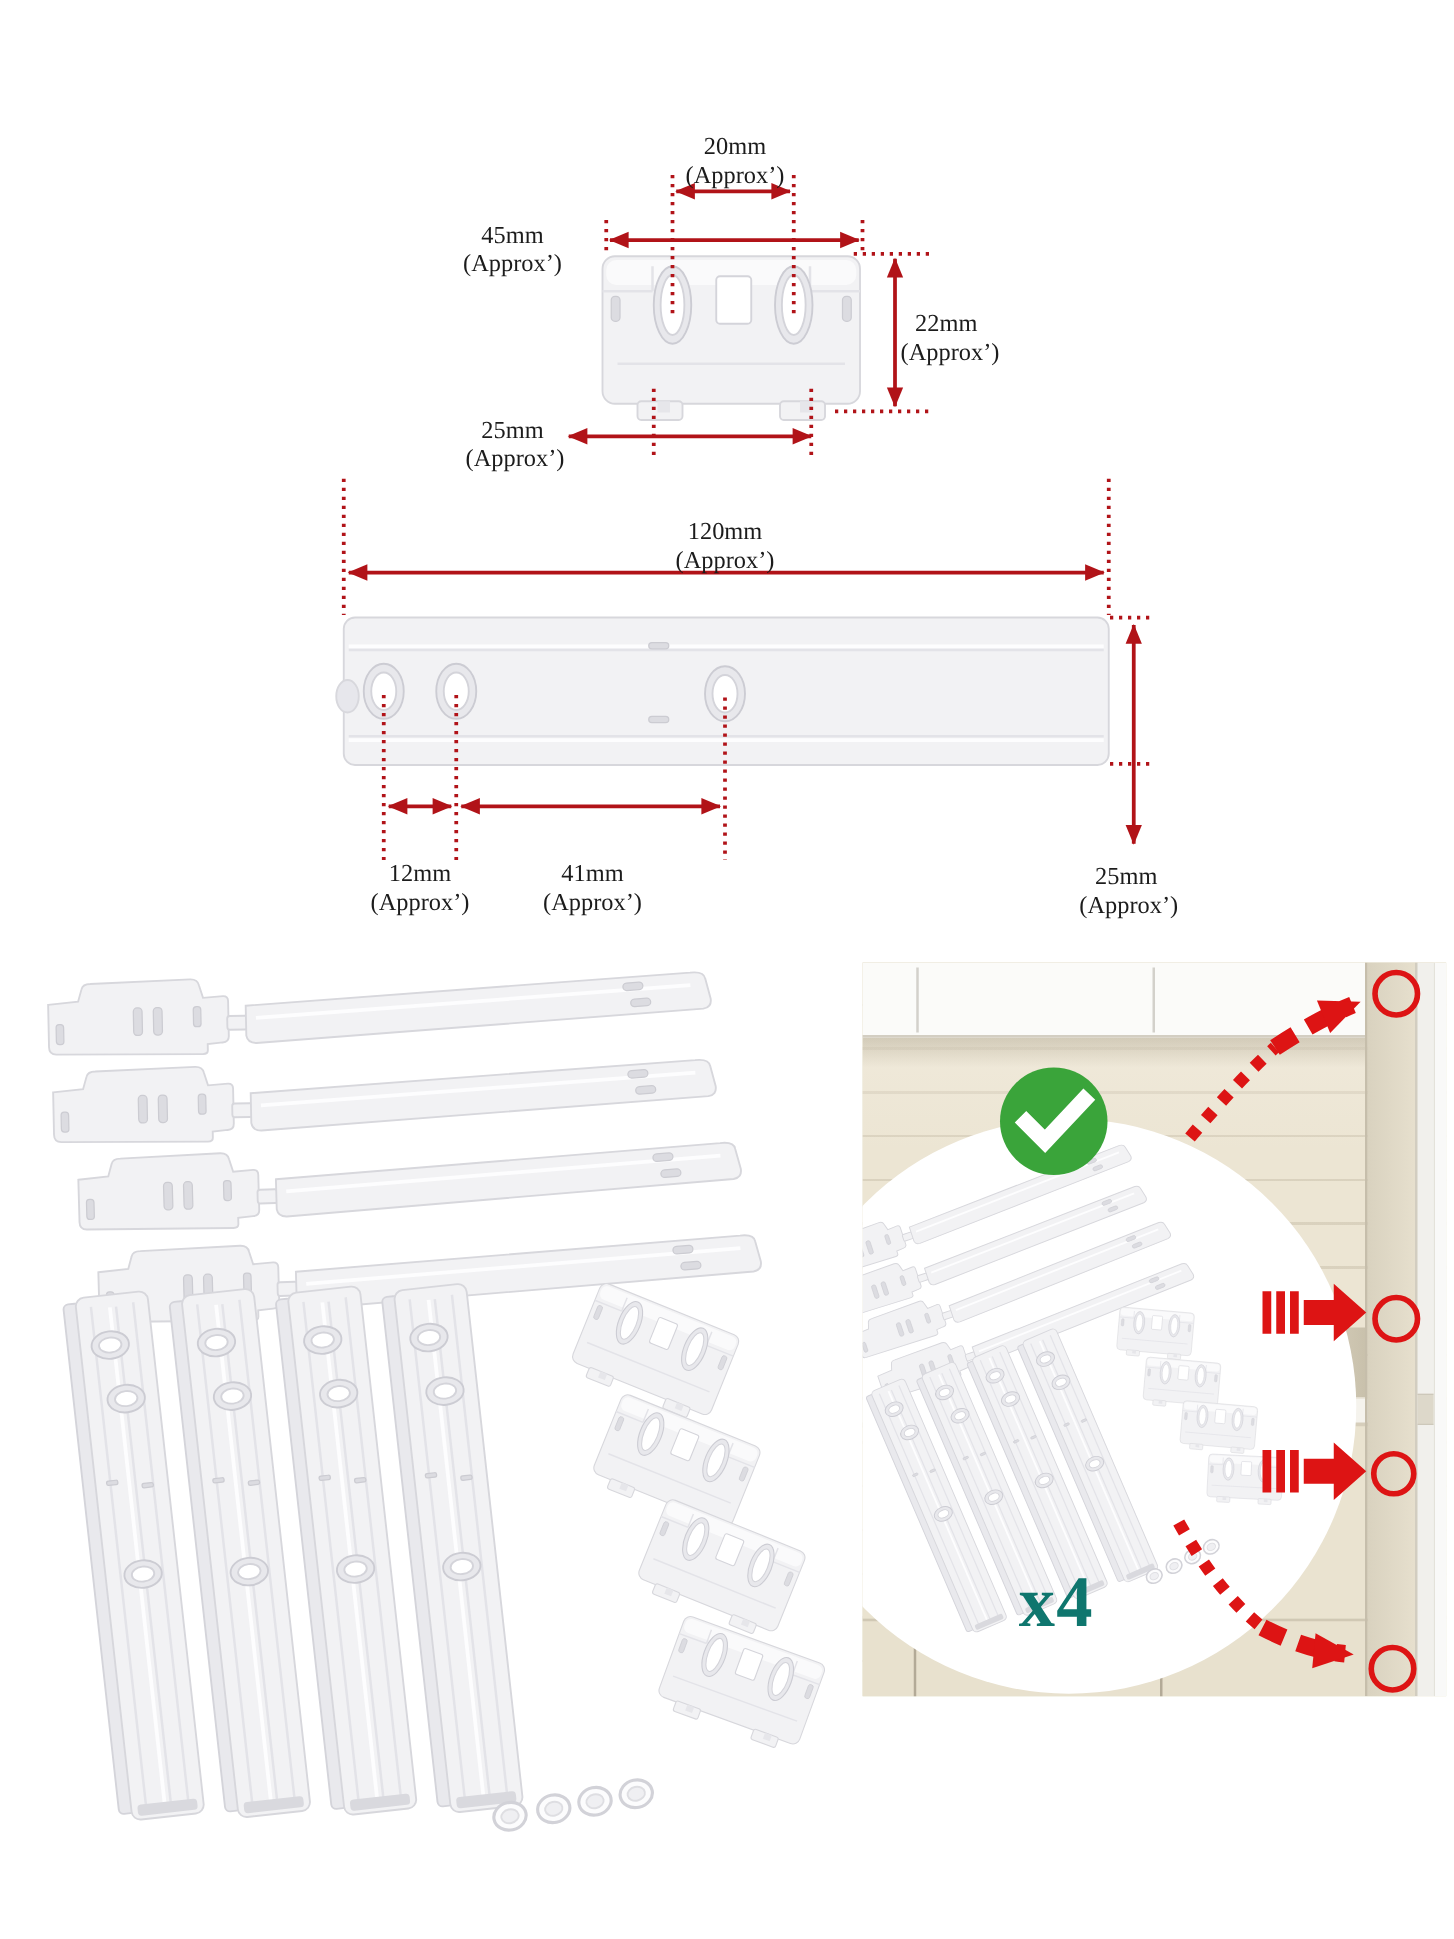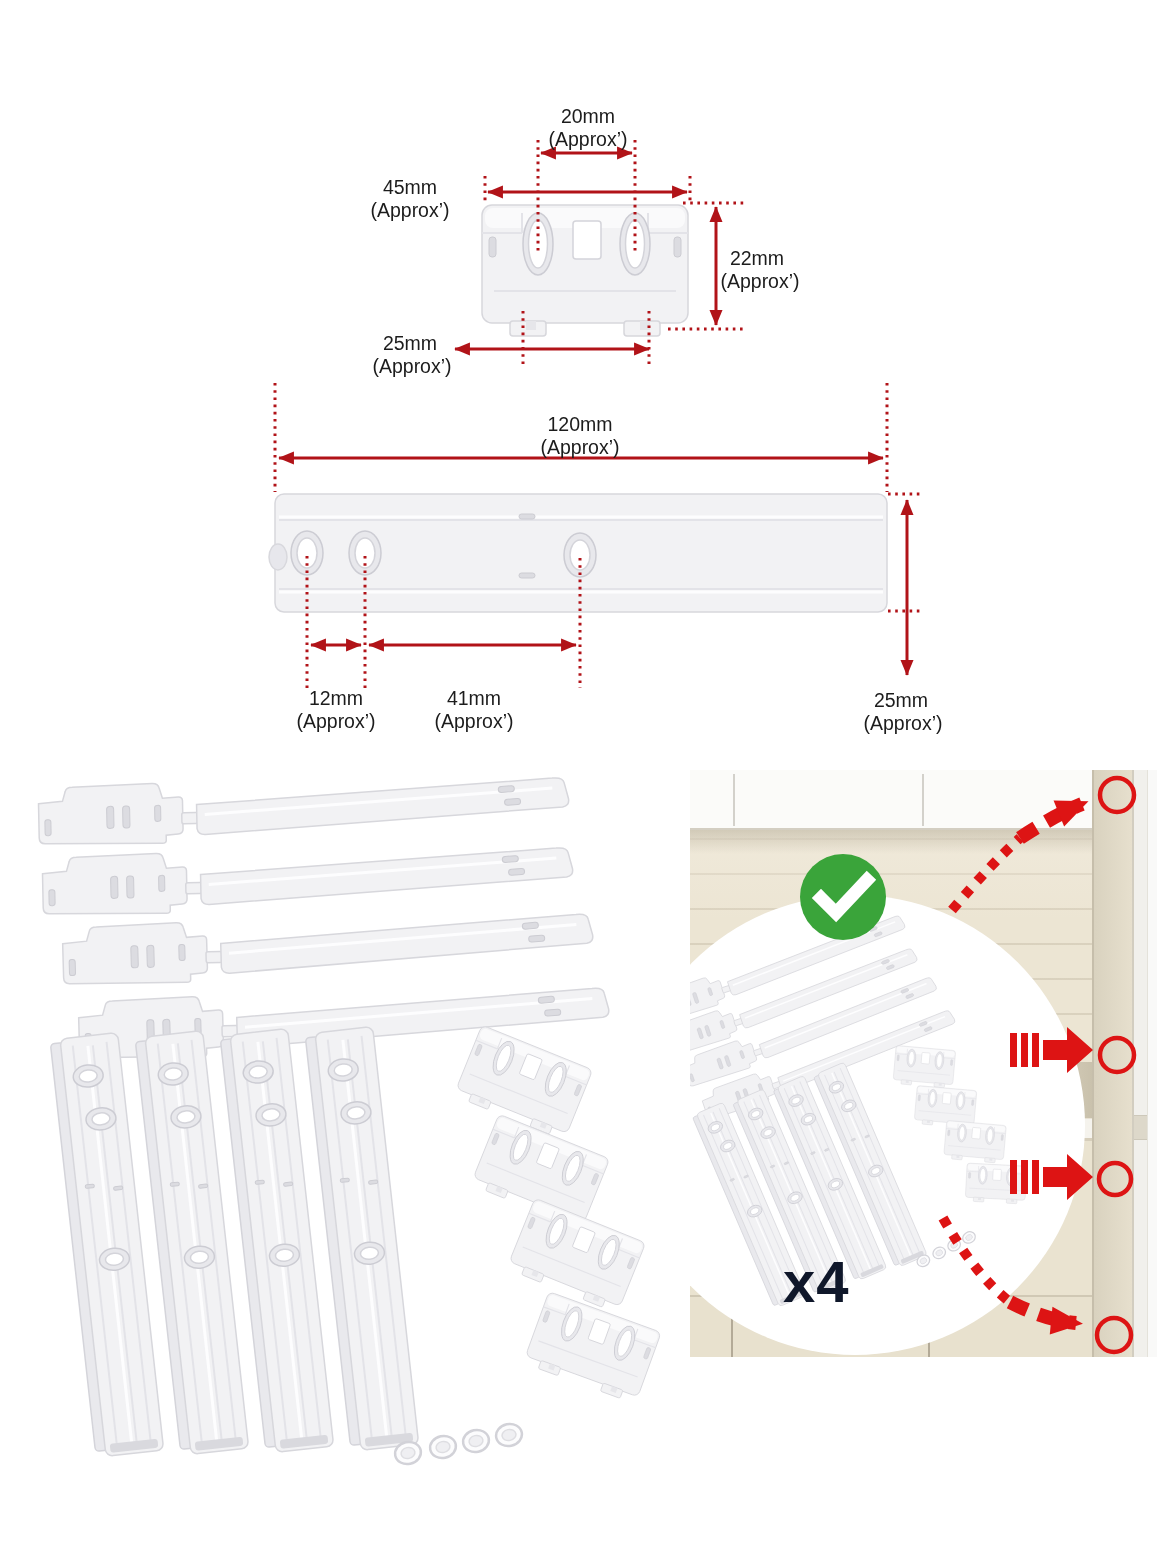--- a/index.html
+++ b/index.html
@@ -1,17 +1,17 @@
 <!DOCTYPE html>
 <html><head>
 <meta charset="utf-8">
 <style>
   html,body{margin:0;padding:0;background:#ffffff;}
   body{width:1163px;height:1551px;position:relative;font-family:"Liberation Sans",sans-serif;}
-  .canvas{position:absolute;inset:0;background:#ffffff;overflow:hidden;}
+  .canvas{position:absolute;inset:0;background:#ffffff;overflow:hidden;font-family:Liberation Serif, serif;}
   svg{display:block;}
   .diagram-svg{position:absolute;left:0;top:0;}
   .kit-svg{position:absolute;left:20px;top:770px;}
   
   .dim{fill:#1c1c1c;font-size:19.5px;text-anchor:middle;font-weight:400;}
   .dots{stroke:#b11318;stroke-width:3;stroke-dasharray:2.6 4.6;fill:none;}
   .dline{stroke:#b11318;stroke-width:3;fill:none;marker-start:url(#dimArrow);marker-end:url(#dimArrow);}
   .pfill{fill:#f2f2f4;stroke:#d7d7dc;stroke-width:1.5;}
   .pliner{stroke:#e3e3e8;stroke-width:2;fill:none;}
   .hole-outer{fill:#e8e8ec;stroke:#ccccd3;stroke-width:1.5;}
@@ -30,21 +30,21 @@
   .ph-ledge{position:absolute;left:0;top:348px;width:442px;height:19px;background:#f5f3ed;border-top:1px solid #e8e2d4;border-bottom:4px solid #d6cebb;}
   .ph-lowerwall{position:absolute;left:0;top:371px;width:442px;height:154px;background:#eae3d0;}
   .ph-lowercabs{position:absolute;left:0;top:525px;width:442px;height:62px;background:#e8e1ce;border-top:2px solid #d0c8b4;}
   .ph-lseam{position:absolute;top:2px;width:2px;height:60px;background:#b3aa97;}
   .ph-col-cream{position:absolute;left:402px;top:0;width:40px;height:100%;background:linear-gradient(90deg,#d9d2bf,#e7e0ce);border-left:2px solid #c6beab;}
   .ph-col-strip{position:absolute;left:442px;top:0;width:15px;height:100%;background:#f1f0ec;border-left:2px solid #d2cdc0;}
   .ph-strip-gap{position:absolute;left:0;top:345px;width:15px;height:23px;background:#ddd8ca;border-top:1px solid #cdc8ba;border-bottom:1px solid #cdc8ba;}
   .ph-col-face{position:absolute;left:457px;top:0;width:10px;height:100%;background:#f9f9f8;border-left:1px solid #e4e2da;}
   .ph-circle{position:absolute;left:-65px;top:125px;width:460px;height:460px;border-radius:50%;background:#ffffff;}
   .kit-copy{position:absolute;left:0;top:0;}
-  .x4{position:absolute;left:93px;top:483px;width:124px;text-align:left;font-size:58px;font-weight:700;color:#0f172a;letter-spacing:1px;line-height:1;}
+  .x4{position:absolute;left:93px;top:483px;width:124px;text-align:center;font-size:58px;font-weight:700;color:#0f766e;letter-spacing:1px;line-height:1;}
   .check-svg{position:absolute;left:98px;top:72px;}
   .overlay-svg{position:absolute;left:0;top:0;}
   .rcirc{fill:none;stroke:#dd1414;stroke-width:4.5;}
   .rfill{fill:#dd1414;}
   .rcurve-tail{fill:none;stroke:#dd1414;stroke-width:10;stroke-dasharray:9 10;}
   .rcurve-head{fill:none;stroke:#dd1414;stroke-width:14;stroke-dasharray:19 12;marker-end:url(#mhead);}
 </style>
 </head>
 <body>
 

